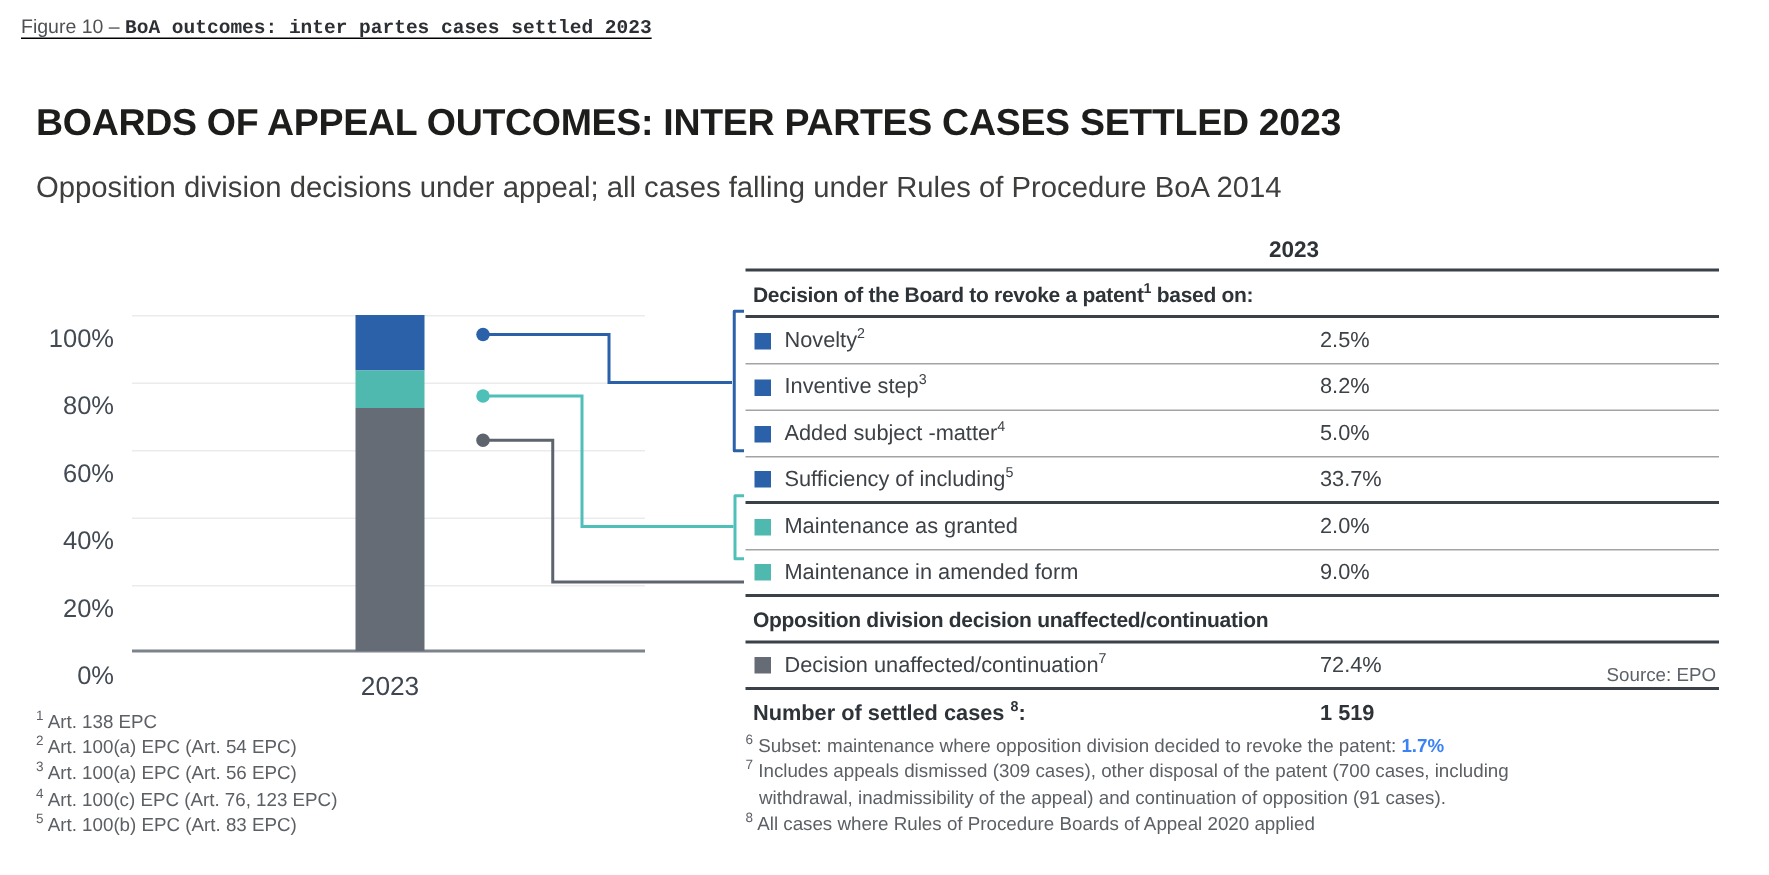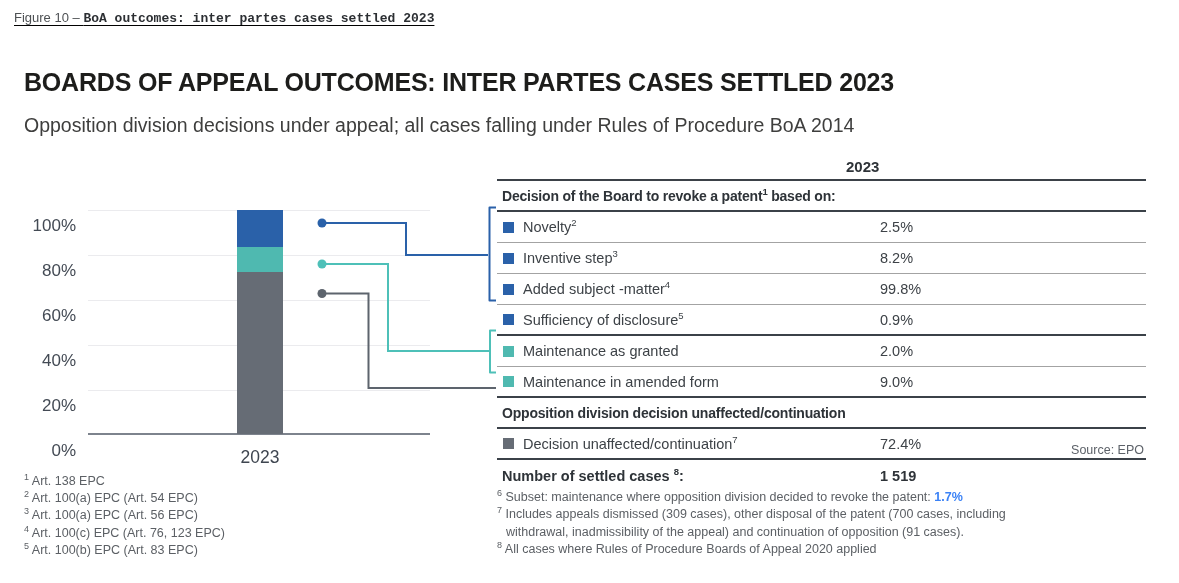--- a/index.html
+++ b/index.html
@@ -108,26 +108,26 @@
       <span class="val">2.5%</span>
     </div>
     <div class="t-row b-light">
       <span class="sq sq-b"></span>
       <span class="lb"><span>Inventive step</span><sup>3</sup></span>
       <span class="val">8.2%</span>
     </div>
     <div class="t-row b-light">
       <span class="sq sq-b"></span>
       <span class="lb"><span>Added subject -matter</span><sup>4</sup></span>
-      <span class="val">99.8%</span>
+      <span class="val">5.0%</span>
     </div>
     <div class="t-row b-dark">
       <span class="sq sq-b"></span>
-      <span class="lb"><span>Sufficiency of disclosure</span><sup>5</sup></span>
-      <span class="val">0.9%</span>
+      <span class="lb"><span>Sufficiency of including</span><sup>5</sup></span>
+      <span class="val">33.7%</span>
     </div>
 
     <div class="t-row b-light">
       <span class="sq sq-t"></span>
       <span class="lb"><span>Maintenance as granted</span><sup></sup></span>
       <span class="val">2.0%</span>
     </div>
     <div class="t-row b-dark">
       <span class="sq sq-t"></span>
       <span class="lb"><span>Maintenance in amended form</span><sup></sup></span>

